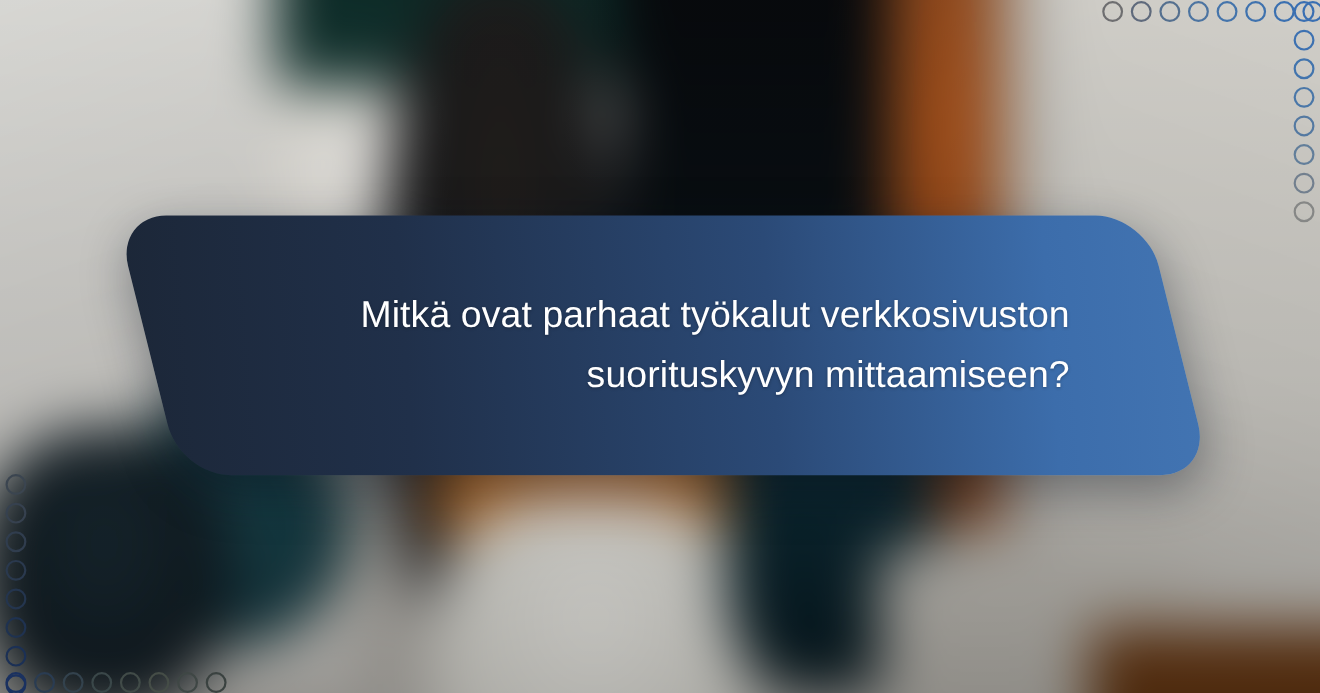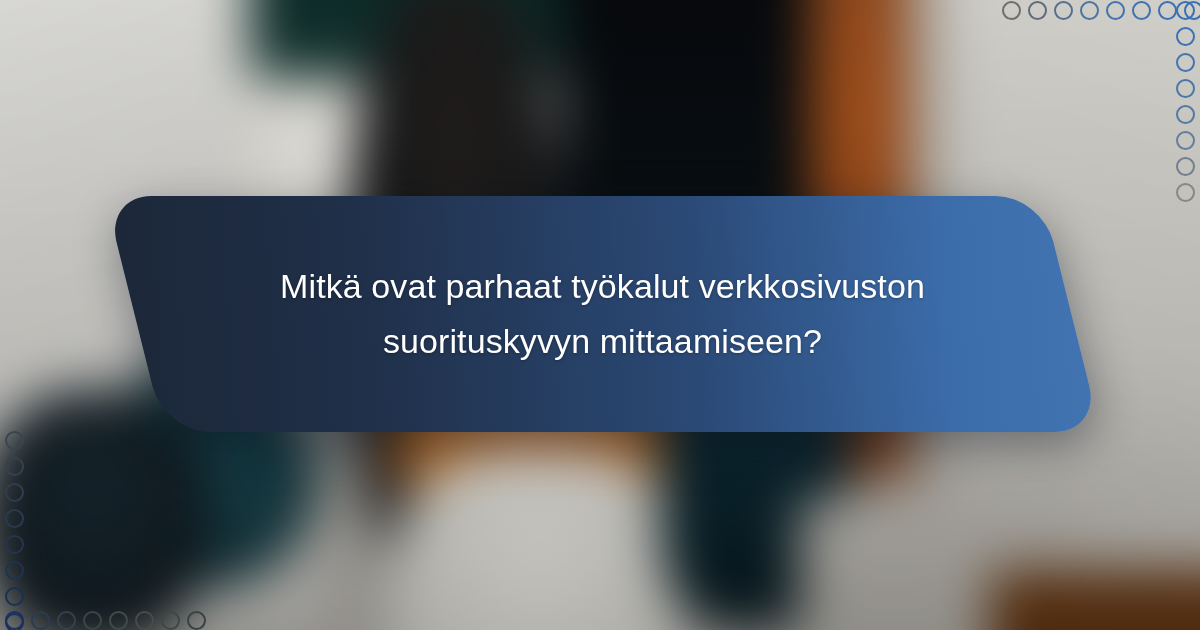--- a/index.html
+++ b/index.html
@@ -166,20 +166,21 @@
   }
   #headline {
     margin: 0;
     color: #ffffff;
     font-size: 34px;
     font-weight: 400;
     line-height: 1.62;
     letter-spacing: .1px;
     max-width: 740px;
     text-shadow: 0 1px 3px rgba(0,0,0,.30);
+    text-align: right;
   }
 </style>
 </head>
 <body>
 
 <div id="stage">
 
   <div id="bg">
     <div class="blob bg-wall-left"></div>
     <div class="blob bg-wall-mid"></div>

